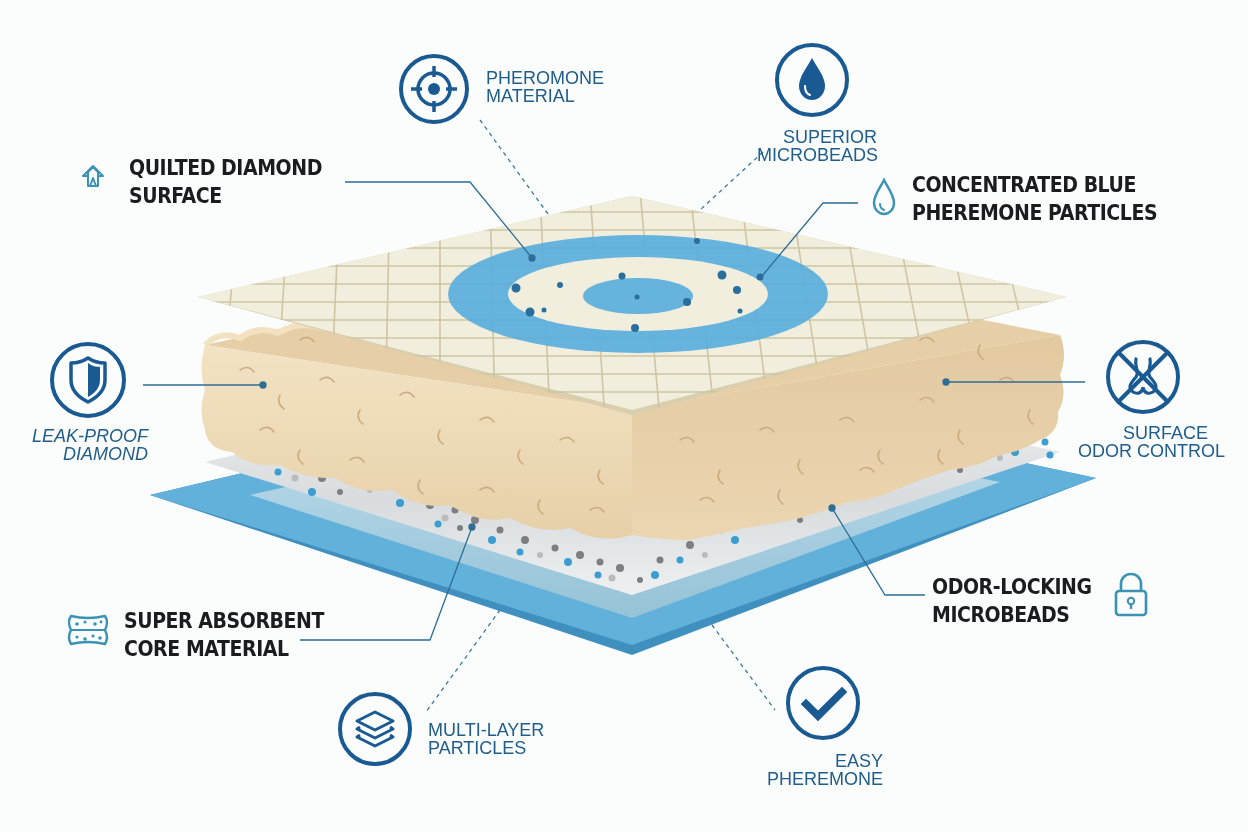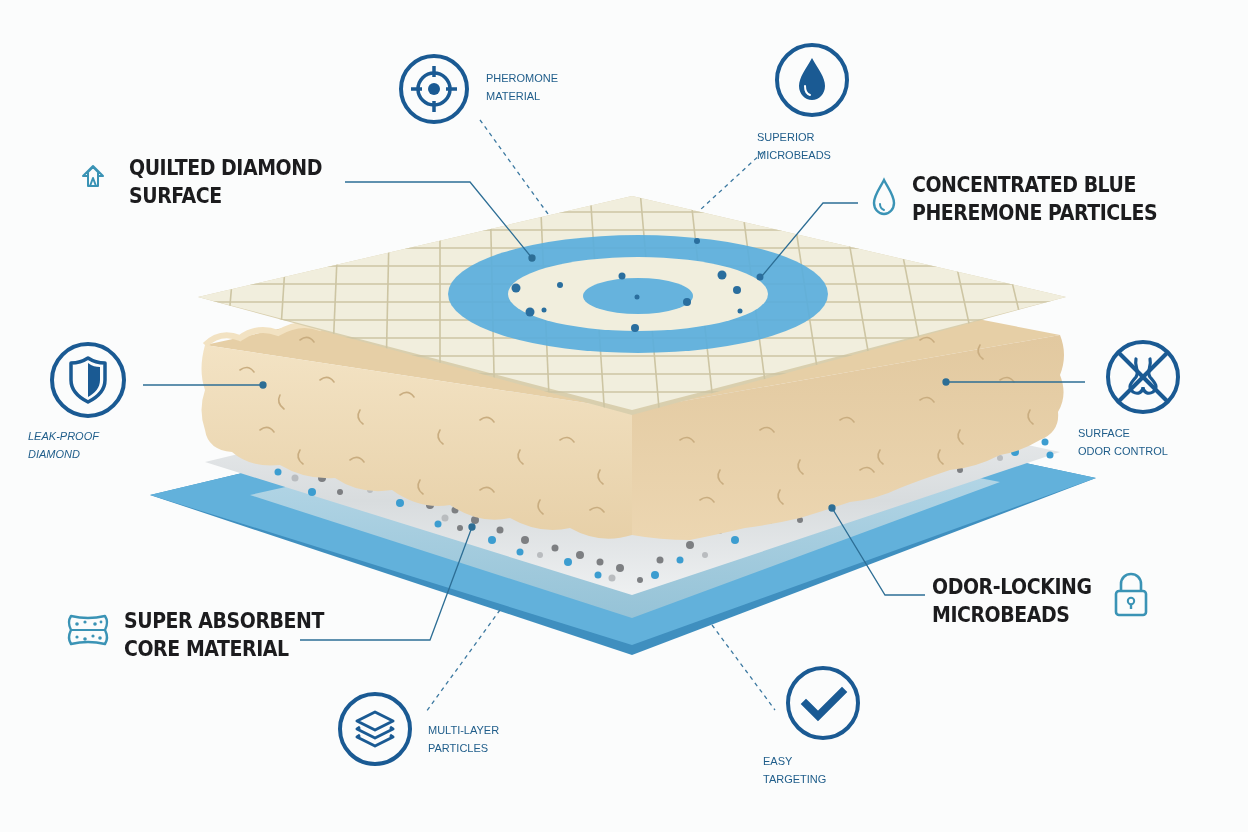--- a/index.html
+++ b/index.html
@@ -17,26 +17,26 @@
     line-height: 28px;
     color: #1c1c1e;
     letter-spacing: -0.5px;
     transform: scaleX(0.86);
     transform-origin: left top;
     white-space: nowrap;
   }
   .blue-label {
     position: absolute;
     font-family: "Liberation Sans", sans-serif;
-    font-size: 11px;
+    font-size: 18px;
     line-height: 18px;
     color: #1f5d8a;
     white-space: nowrap;
   }
-  .center { text-align: left; }
+  .center { text-align: right; }
   .bold-label span, .blue-label span { display: block; }
   .icon { position: absolute; }
 </style>
 </head>
 <body>
 
 <svg class="canvas" viewBox="0 0 1248 832" width="1248" height="832">
   <defs>
     <linearGradient id="microGrad" x1="0" y1="0" x2="0" y2="1">
       <stop offset="0" stop-color="#f4f5f6"></stop>
@@ -393,14 +393,14 @@
 </div>
 
 <div class="icon" style="left:784px;top:664px;width:78px;height:78px;">
   <svg width="78" height="78" viewBox="0 0 78 78">
     <circle cx="39" cy="39" r="35" fill="none" stroke="#1a5a93" stroke-width="4"></circle>
     <path d="M22,40 L34,52 L58,28" fill="none" stroke="#1a5a93" stroke-width="7.5" stroke-linecap="square" stroke-linejoin="miter"></path>
   </svg>
 </div>
 <div class="blue-label center" style="left:763px;top:752px;width:120px;">
   <span>EASY</span>
-  <span>TARGETING</span>
+  <span>PHEREMONE</span>
 </div>
 
 </body></html>

